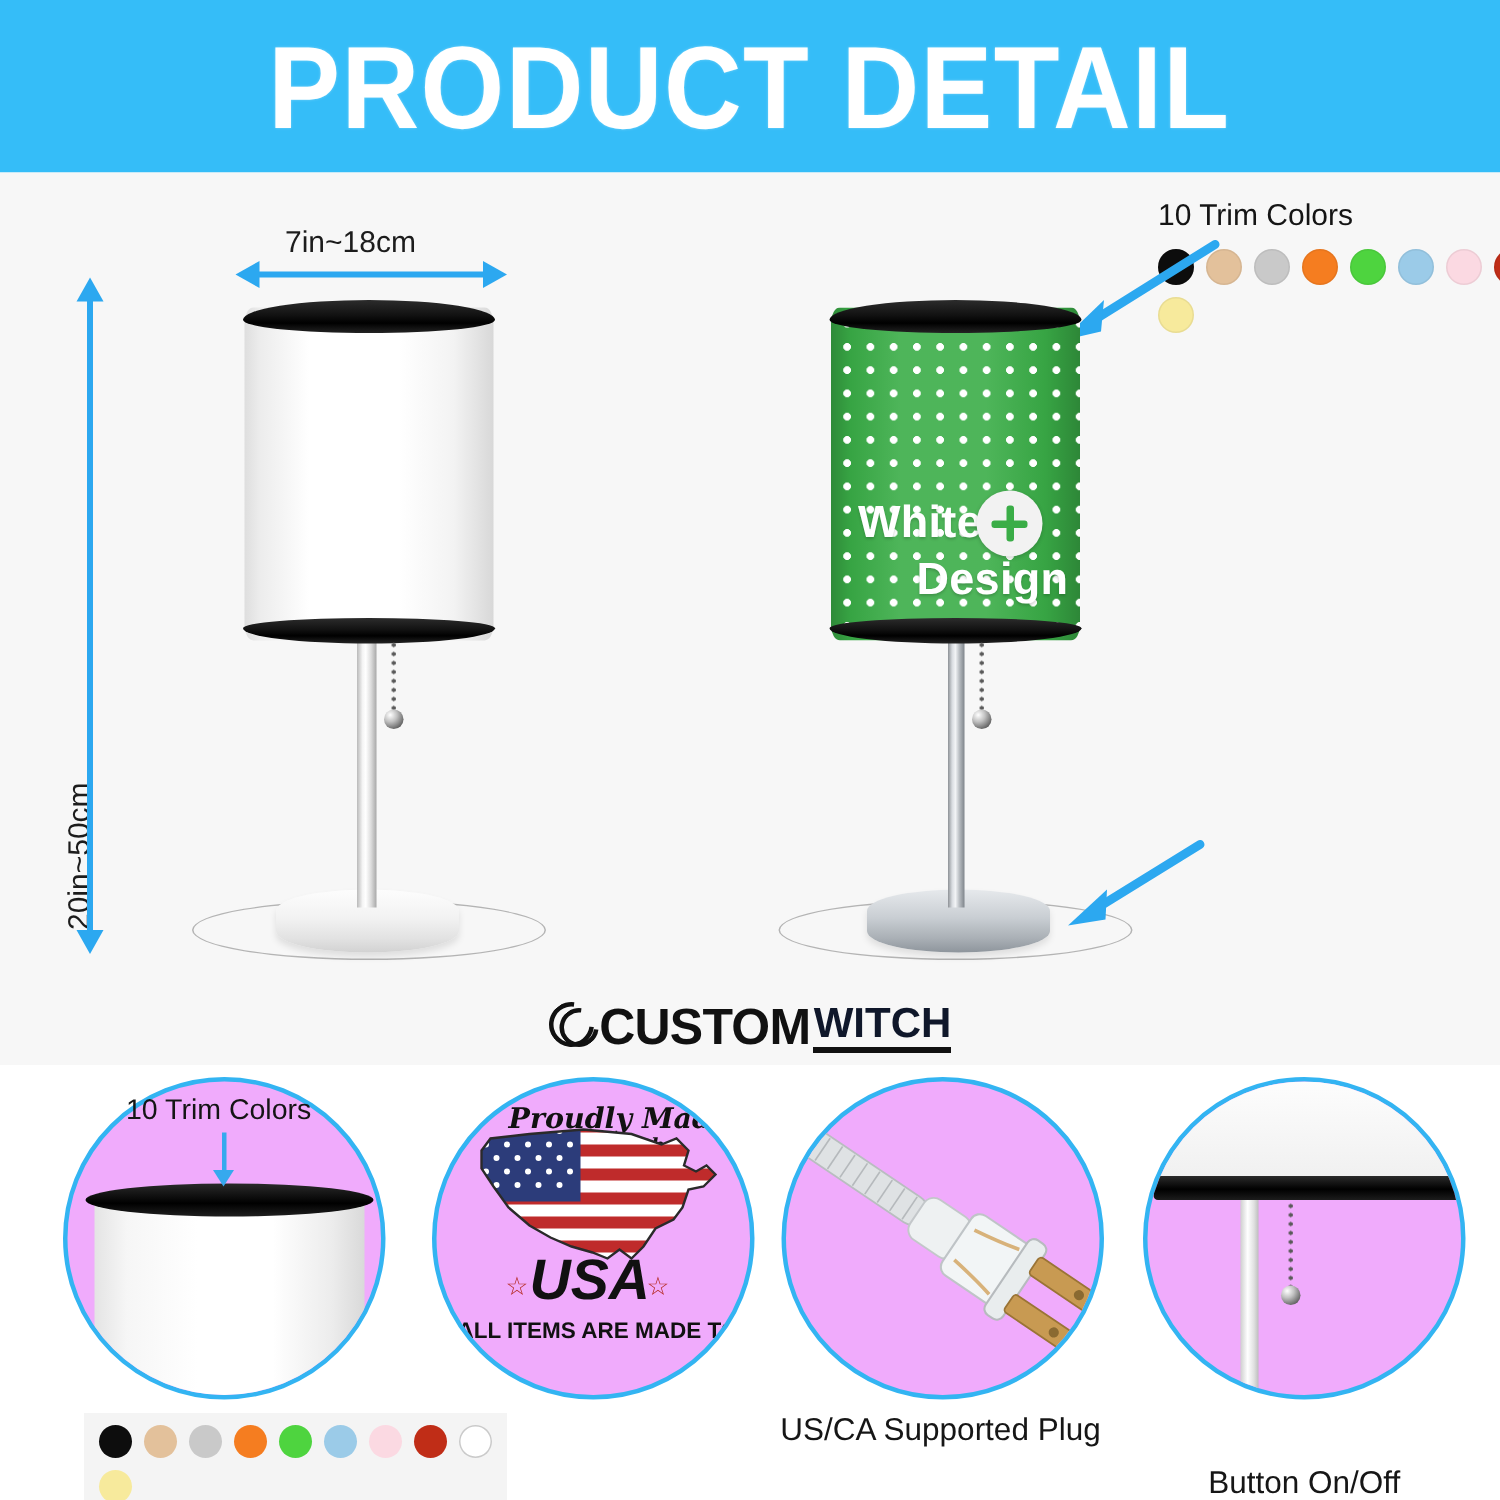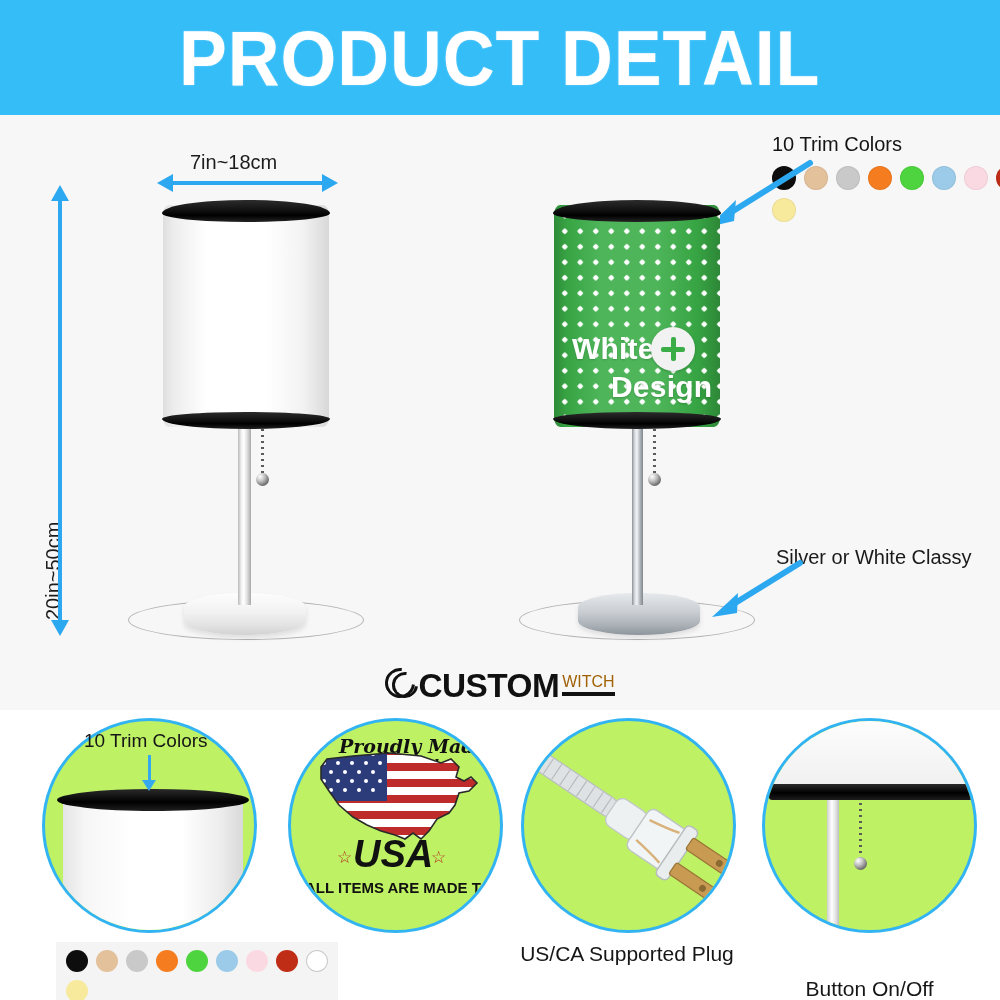--- a/index.html
+++ b/index.html
@@ -176,31 +176,31 @@
     border-right-color:transparent;
   }
   #logo-c .r1 { left:0; top:0; width:30px; height:30px; transform:rotate(-38deg); }
   #logo-c .r2 { left:7px; top:4px; width:26px; height:26px; transform:rotate(-38deg); }
   #logo-custom {
     font-weight:bold; font-size:34px; letter-spacing:-0.5px; color:#111;
     transform:scaleX(0.98);
   }
   #logo-witch-wrap { display:flex; flex-direction:column; align-items:stretch; margin-left:1px; }
   #logo-witch {
-    font-weight:normal; font-size:16px; letter-spacing:0px; color:#a16207; line-height:1;
+    font-weight:bold; font-size:28px; letter-spacing:0px; color:#0f172a; line-height:1;
   }
   #logo-underline { height:4px; background:#111; margin-top:2px; }
 
   
   #features { position:absolute; left:0; top:710px; width:1000px; height:290px; background:#ffffff; }
   .feature { position:absolute; }
   .circle {
     position:absolute; border-radius:50%;
     border:3px solid #33b4f2;
-    background:#bef264;
+    background:#f0abfc;
     overflow:hidden;
   }
   .feature-caption {
     position:absolute; text-align:center; font-size:21px; color:#161616; white-space:nowrap;
   }
 
   
   .f1-shade {
     position:absolute;
     background:linear-gradient(90deg,#e4e4e4 0%,#f6f6f6 12%,#ffffff 38%,#ffffff 66%,#ececec 88%,#d9d9d9 100%);
@@ -337,21 +337,20 @@
       <div class="plus-circle" style="left:97px; top:122px;"></div>
       <div class="design-text" style="left:17px; top:166px;margin-left:40px;">Design</div>
       <div class="trim top" style="top:-5px; height:22px;"></div>
       <div class="trim bot" style="bottom:-2px; height:17px;"></div>
     </div>
 
     <div class="chain" style="left:653px; top:312px; height:50px;"></div>
     <div class="chain-ball" style="left:648px; top:358px;"></div>
   </div>
 
-  <div class="callout-text" style="left:776px; top:431px;">Silver or White Classy</div>
   <svg class="callout-arrow" style="left:700px; top:440px; width:110px; height:70px;" viewBox="0 0 110 70">
     <line x1="100" y1="8" x2="32" y2="50" stroke="#2ca8f0" stroke-width="6" stroke-linecap="round"></line>
     <polygon points="12,62 38,38 37,58" fill="#2ca8f0"></polygon>
   </svg>
 </div>
 
 <div id="logo">
   <div id="logo-c">
     <div class="ring r1"></div>
     <div class="ring r2"></div>

